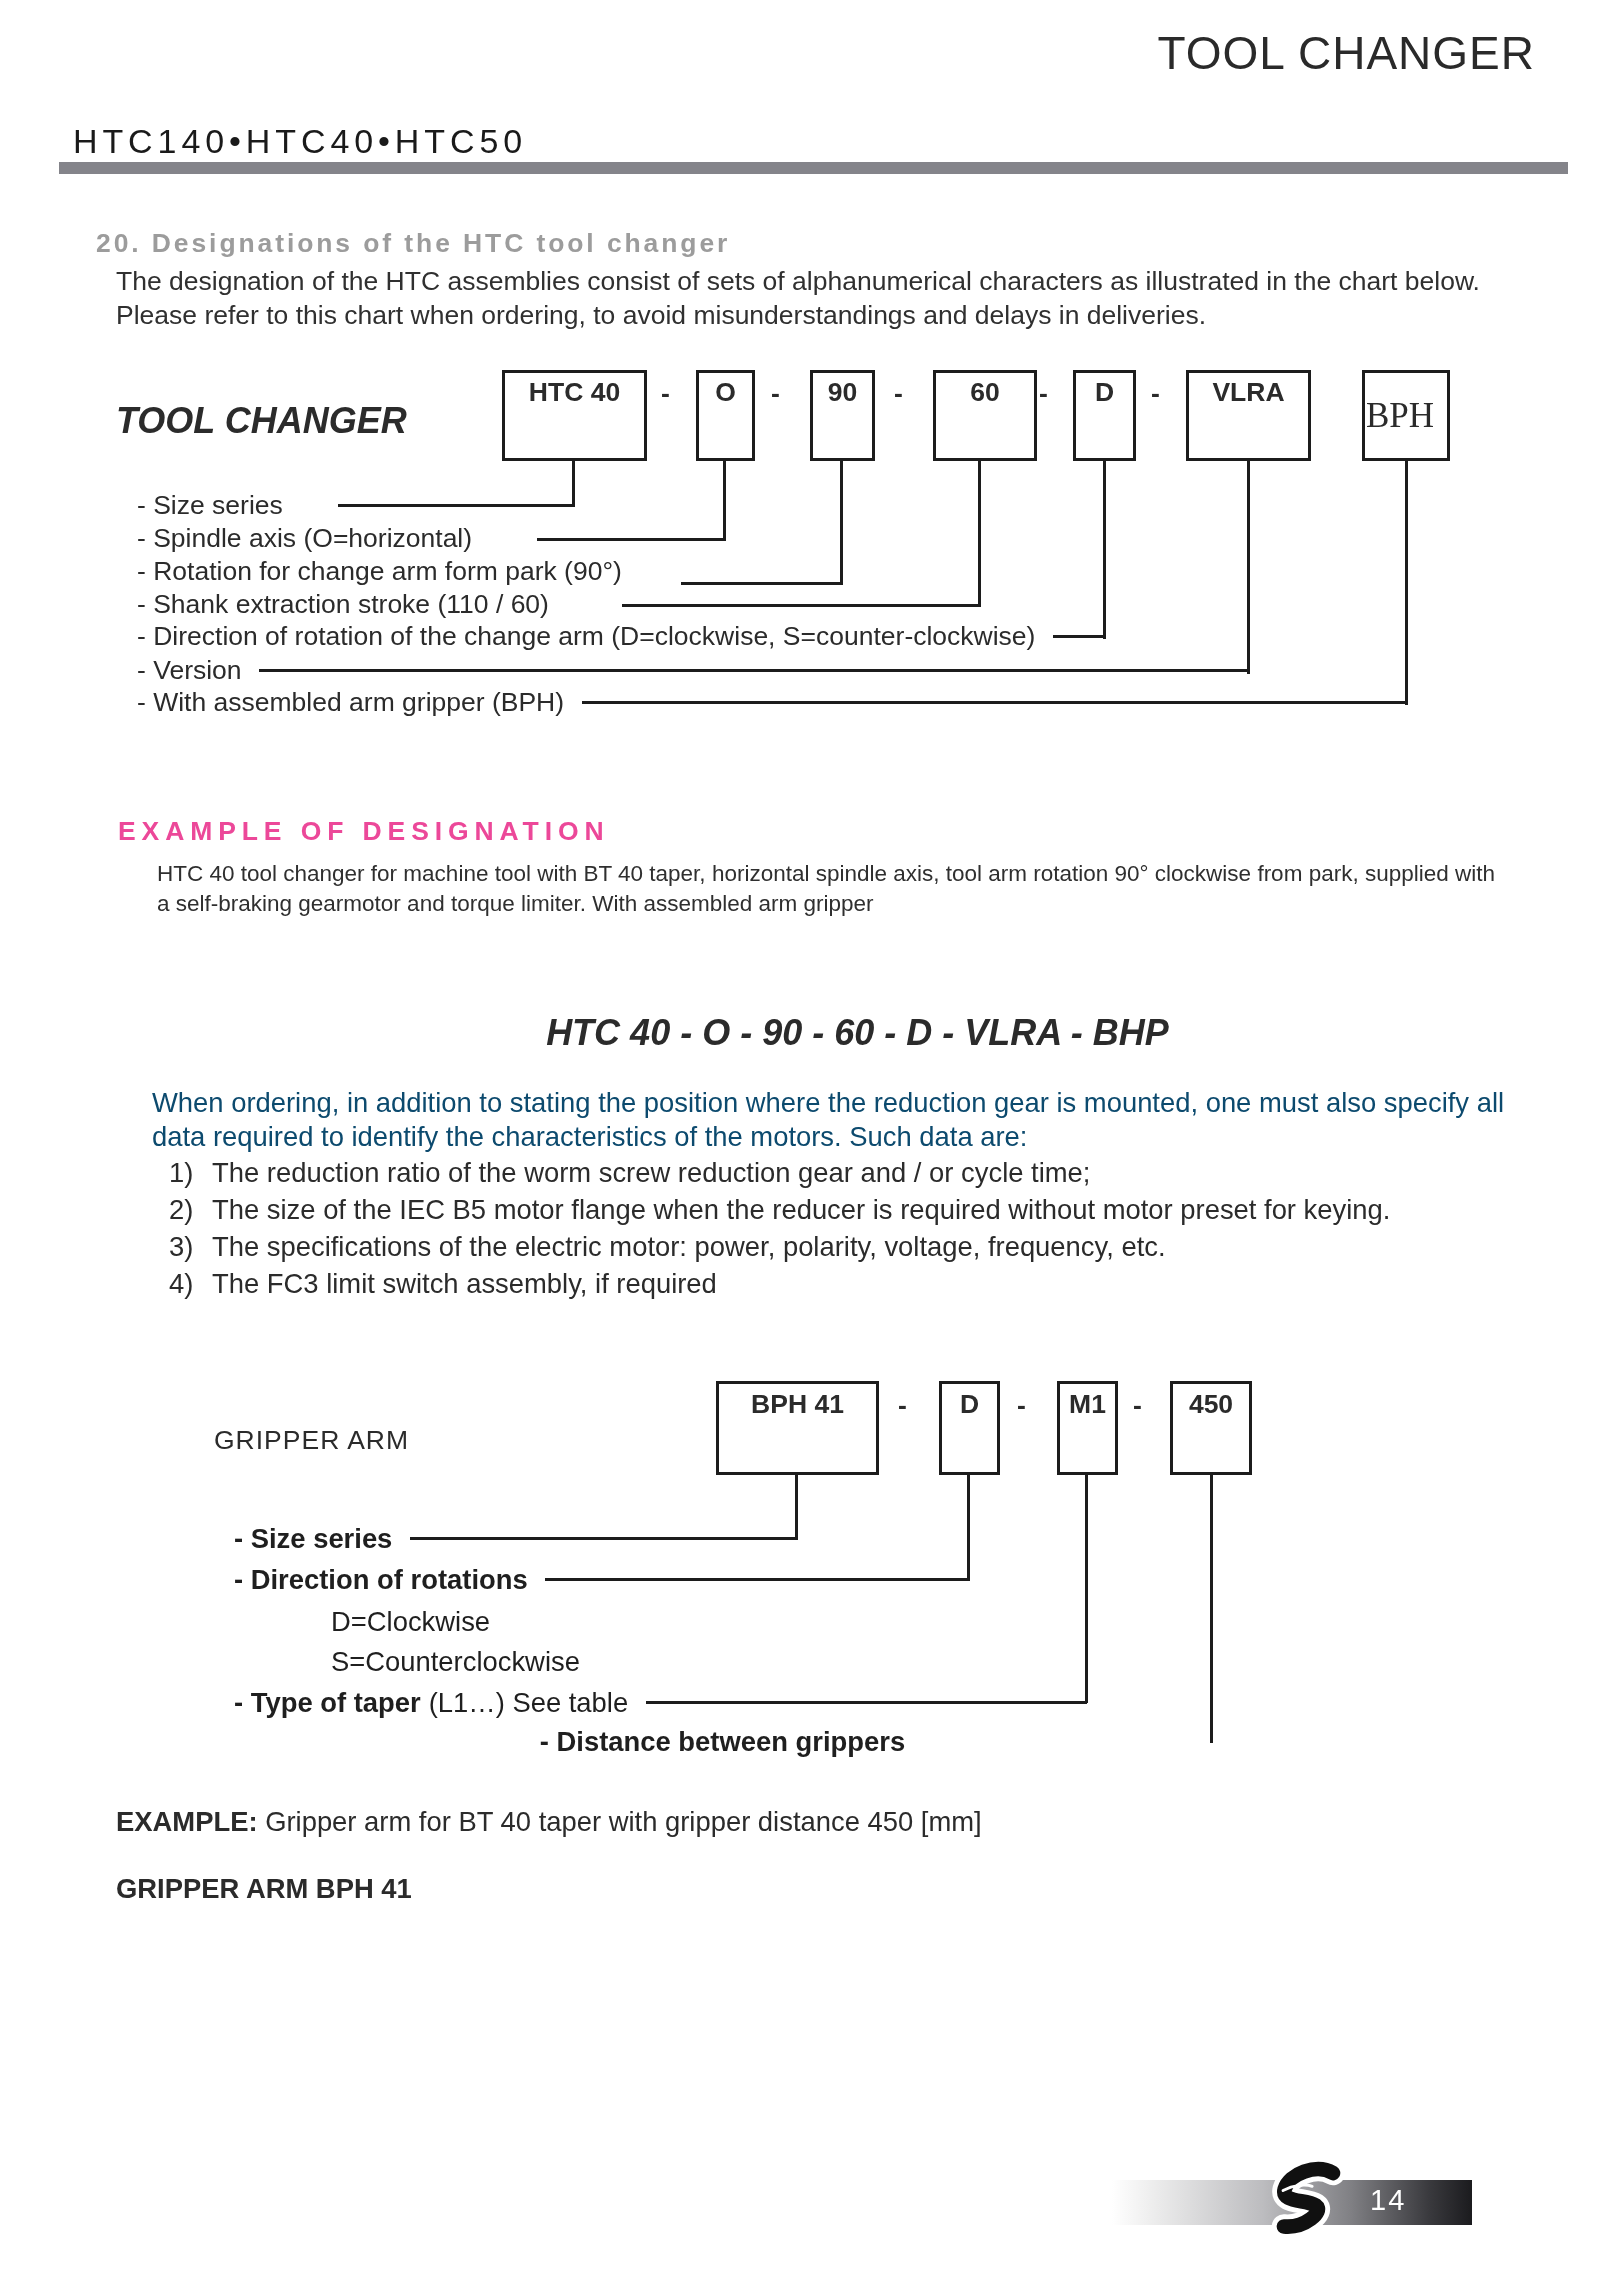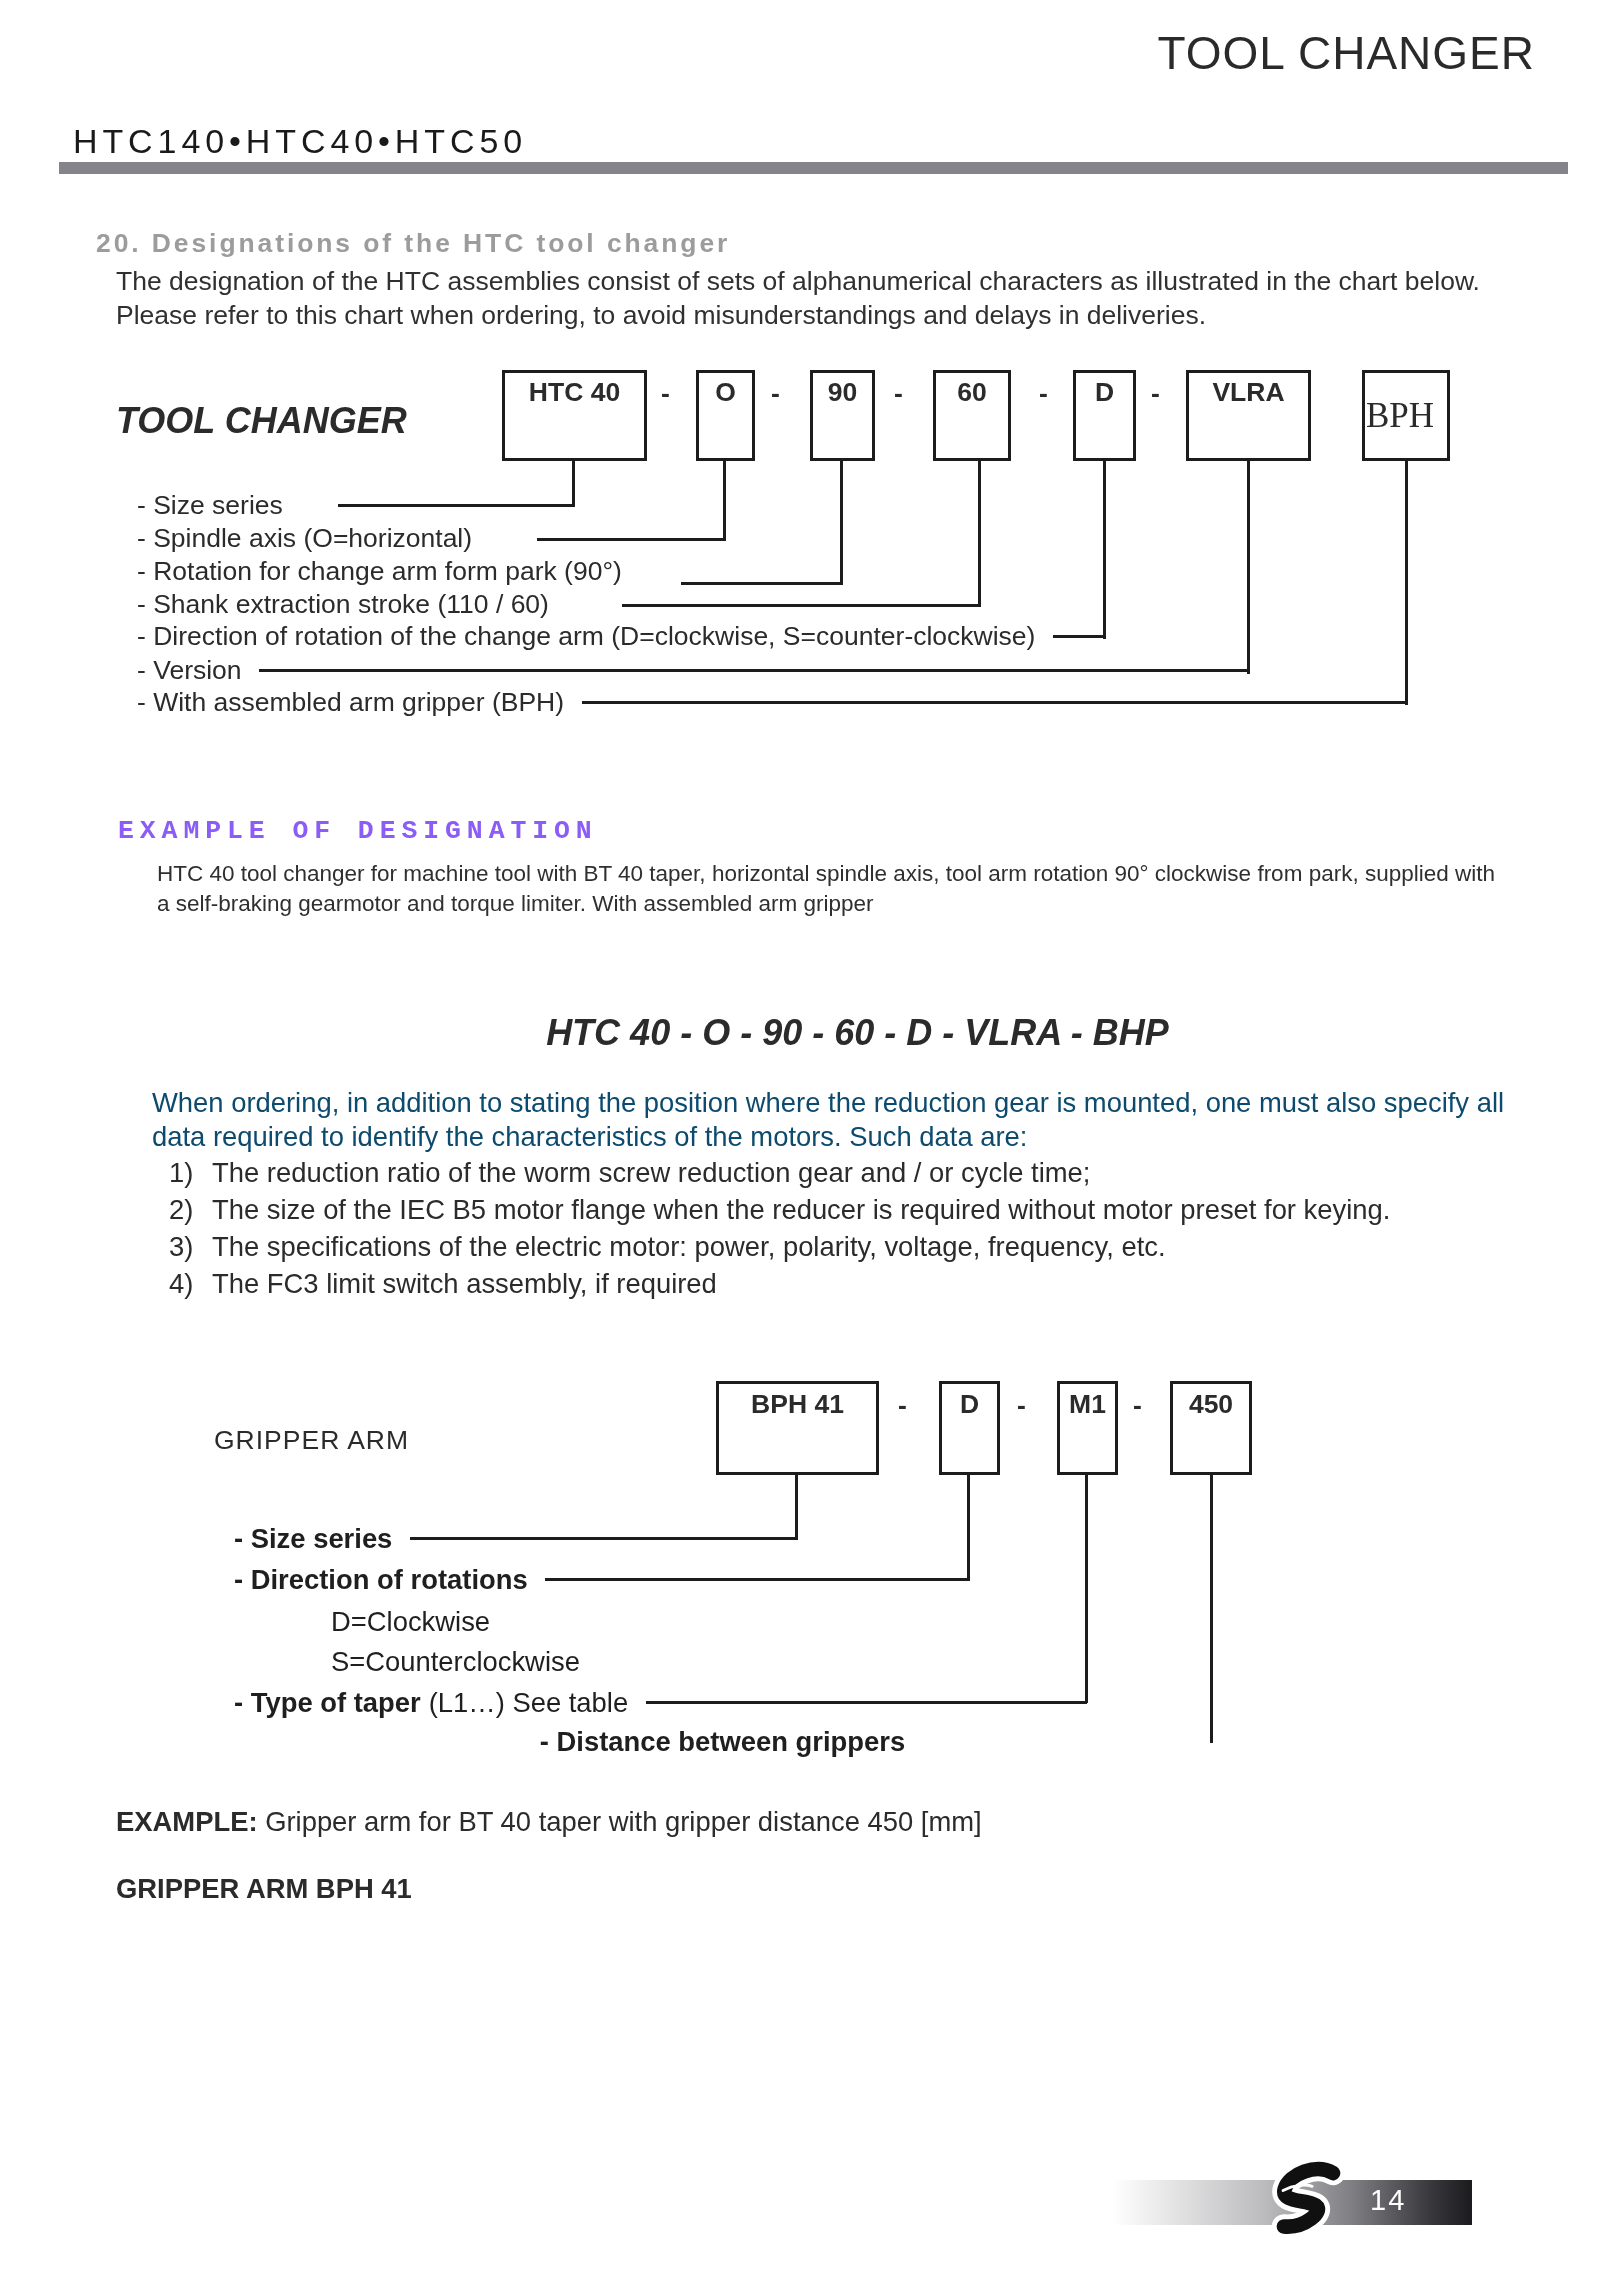--- a/index.html
+++ b/index.html
@@ -15,21 +15,21 @@
   .sec-heading{position:absolute;left:96px;top:228px;font-size:26.5px;font-weight:bold;letter-spacing:2.9px;color:#9c9c9c;white-space:nowrap;}
   .intro{position:absolute;left:116px;top:264px;width:1407px;font-size:26.5px;line-height:34px;color:#303030;}
 
   
   .diag-label{position:absolute;left:116px;top:400px;font-size:36px;font-weight:bold;font-style:italic;white-space:nowrap;}
   .box{position:absolute;top:370px;height:91px;border:3.9px solid #1c1c1c;box-sizing:border-box;
        text-align:center;font-weight:bold;font-size:26.5px;padding-top:3.9px;background:#fff;}
   .box-htc40{left:502px;width:145px;}
   .box-o{left:696px;width:59px;}
   .box-90{left:810px;width:65px;}
-  .box-60{left:933px;width:78px;}
+  .box-60{left:933px;width:104px;}
   .box-d{left:1073px;width:63px;}
   .box-vlra{left:1186px;width:125px;}
   .box-bph{left:1362px;width:88px;font-family:"Liberation Serif", serif;font-weight:normal;font-size:35px;
            display:flex;align-items:center;justify-content:flex-start;padding:0 0 0 1px;text-align:left;}
   .dash{position:absolute;top:378px;font-size:26.5px;font-weight:bold;}
   .d1{left:661px;} .d2{left:771px;} .d3{left:894px;} .d4{left:1039px;} .d5{left:1151px;}
 
   .vline{position:absolute;width:2.9px;background:#1c1c1c;}
   .hline{position:absolute;height:2.9px;background:#1c1c1c;}
   .vl1{left:572px;top:461px;height:46px;} .vl2{left:723px;top:461px;height:80px;}
@@ -39,21 +39,21 @@
   .hl1{left:338px;top:504px;width:237px;} .hl2{left:537px;top:538px;width:189px;}
   .hl3{left:681px;top:582px;width:162px;} .hl4{left:622px;top:604px;width:359px;}
 
   .drow{position:absolute;left:137px;font-size:26.5px;color:#2b2b2b;white-space:nowrap;height:31px;line-height:31px;}
   .r1{top:490px;} .r2{top:523px;} .r3{top:556px;} .r4{top:589px;}
   .r5{top:621px;width:968px;} .r6{top:655px;width:1112px;} .r7{top:687px;width:1270px;}
   .drow-flex{display:flex;align-items:center;gap:8px;}
   .fill{flex:1;height:2.9px;background:#1c1c1c;margin-left:9.8px;}
 
   
-  .ex-heading{position:absolute;left:118px;top:816px;font-size:26.5px;font-weight:bold;letter-spacing:5.9px;color:#8b5cf6;white-space:nowrap;font-family:Liberation Mono, monospace;}
+  .ex-heading{position:absolute;left:118px;top:816px;font-size:26.5px;font-weight:bold;letter-spacing:5.9px;color:#ec4899;white-space:nowrap;}
   .ex-body{position:absolute;left:157px;top:859px;width:1343px;font-size:22.5px;line-height:30px;color:#2f2f2f;}
   .big-code{position:absolute;left:338px;top:1012px;width:1039px;text-align:center;font-size:36px;font-weight:bold;font-style:italic;white-space:nowrap;}
 
   
   .ordering-intro{position:absolute;left:152px;top:1086px;width:1411px;font-size:27.4px;line-height:34px;color:#0c4a6e;}
   .olist-row{position:absolute;left:169px;font-size:27.4px;color:#2b2b2b;white-space:nowrap;display:flex;}
   .olist-row .num{display:inline-block;width:43px;}
   .o1{top:1157px;} .o2{top:1194px;} .o3{top:1231px;} .o4{top:1268px;}
 
   

